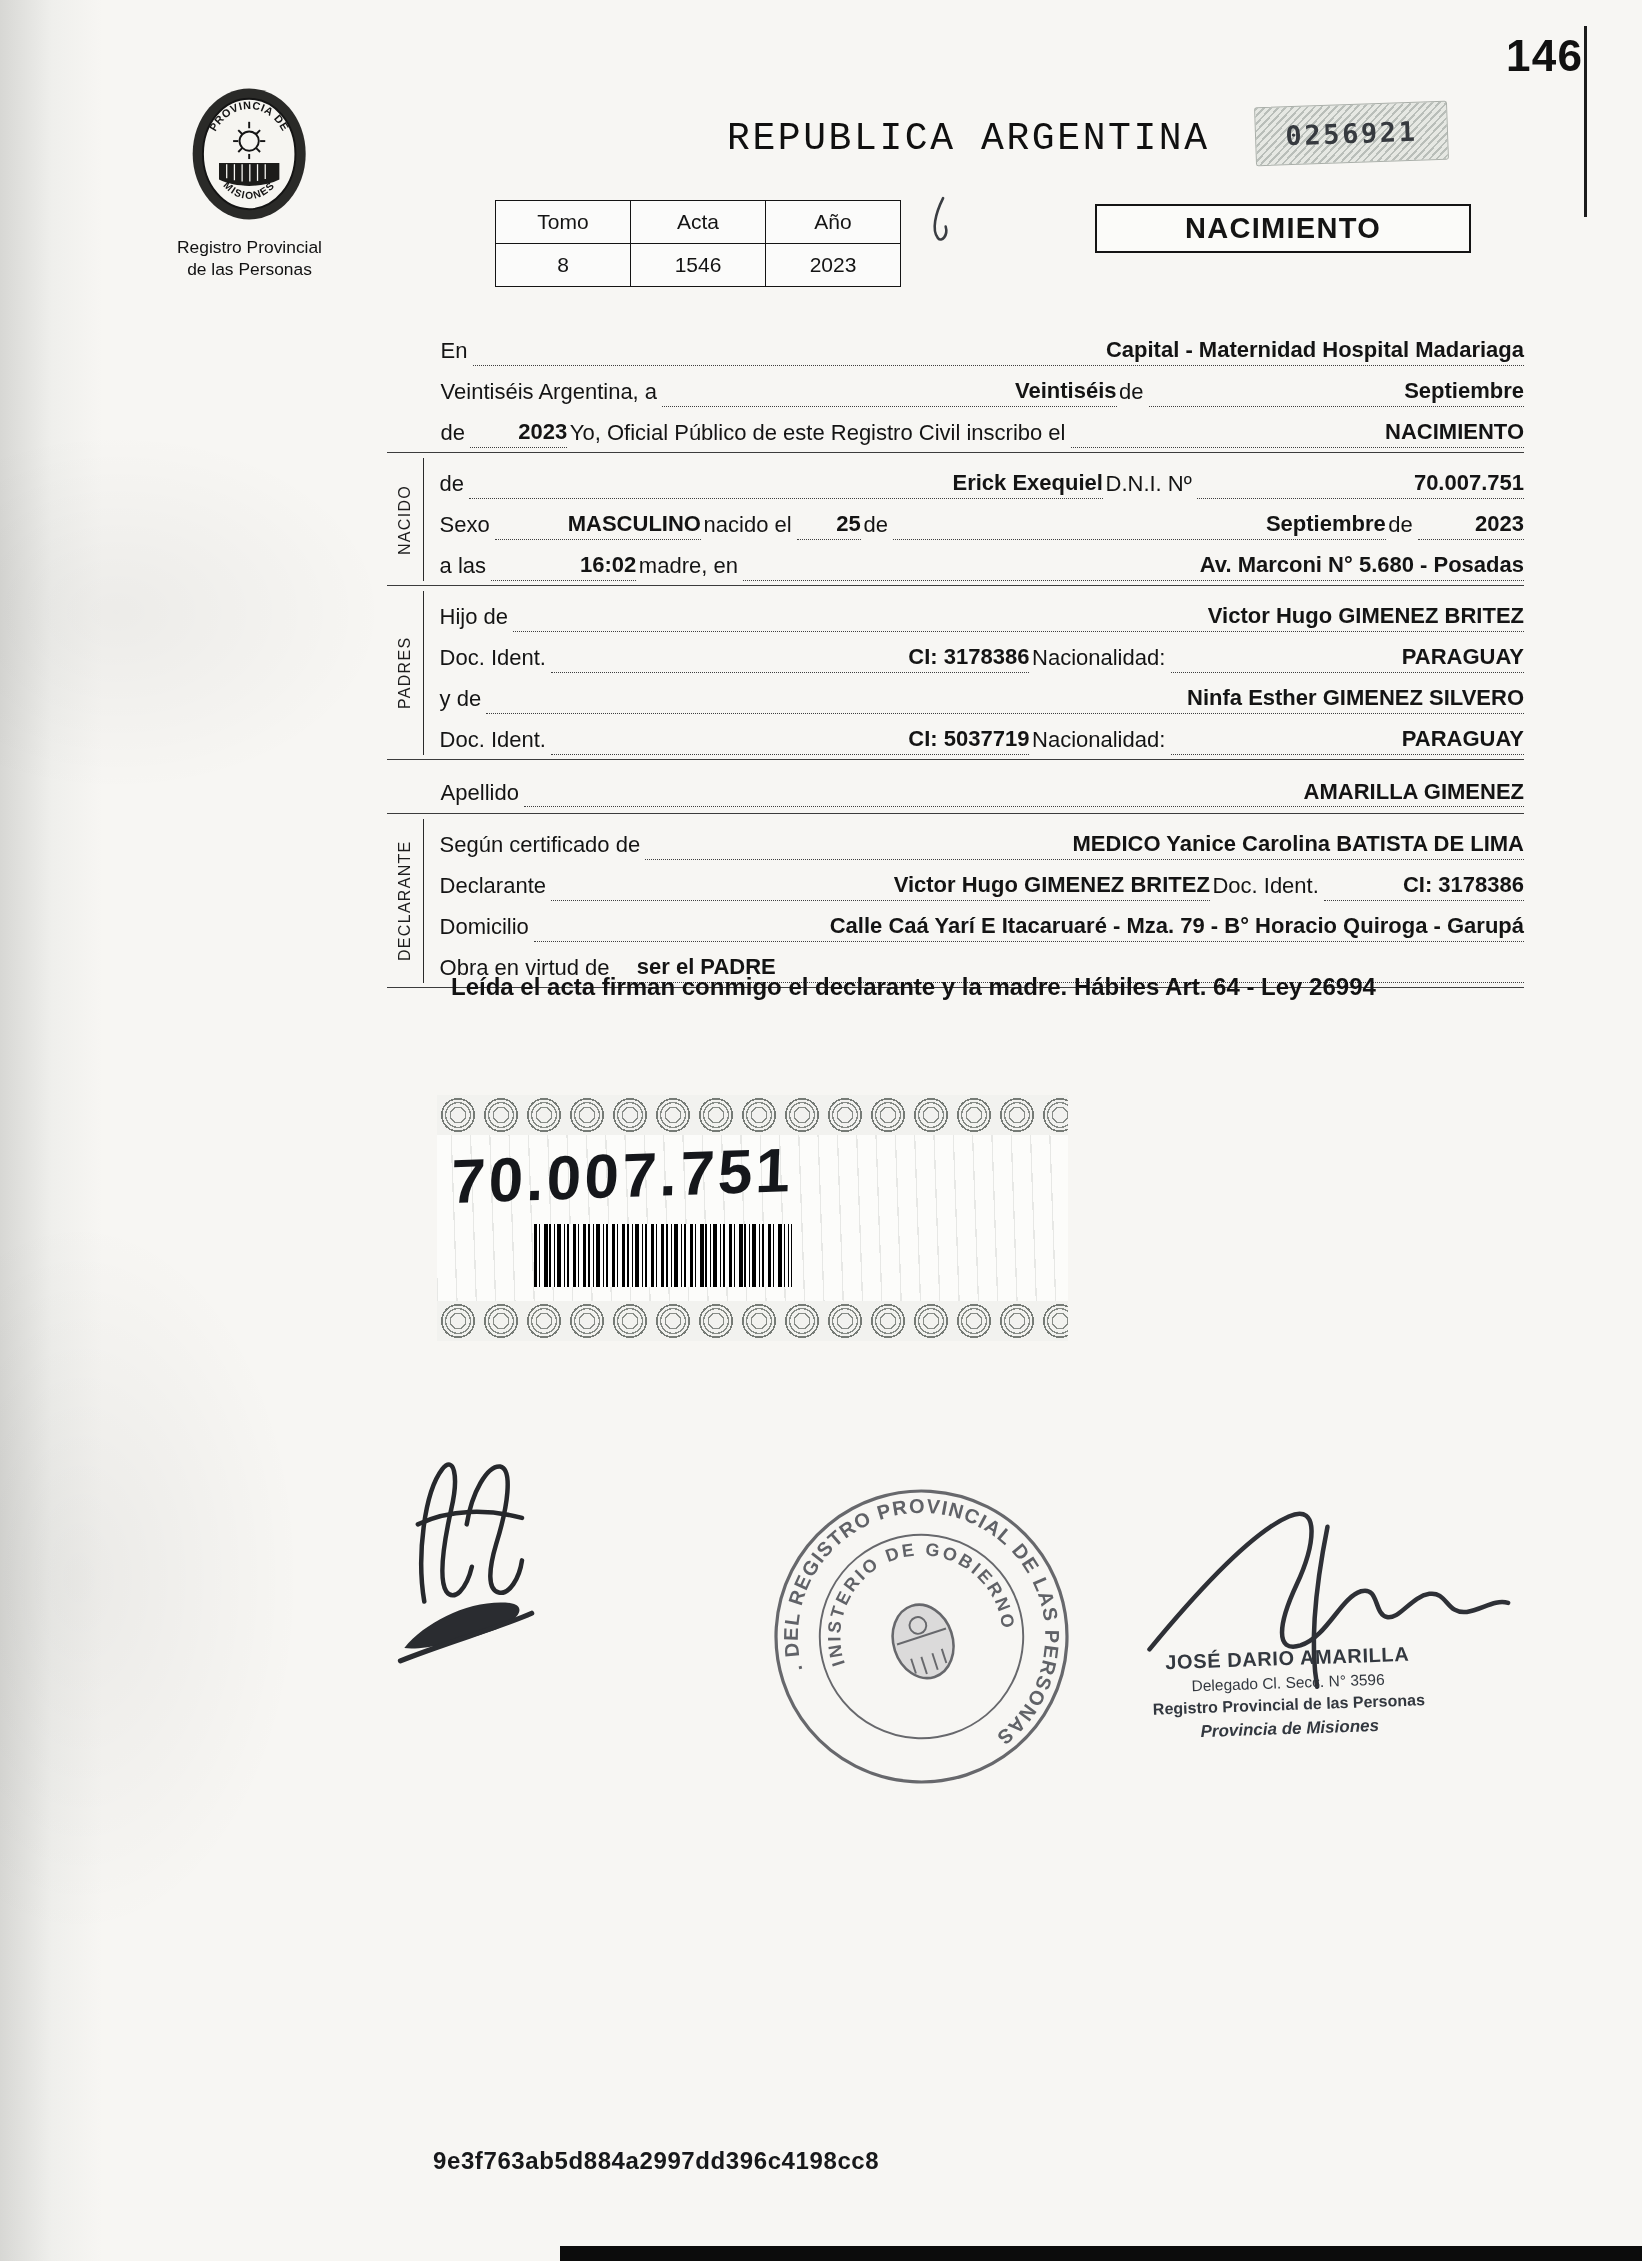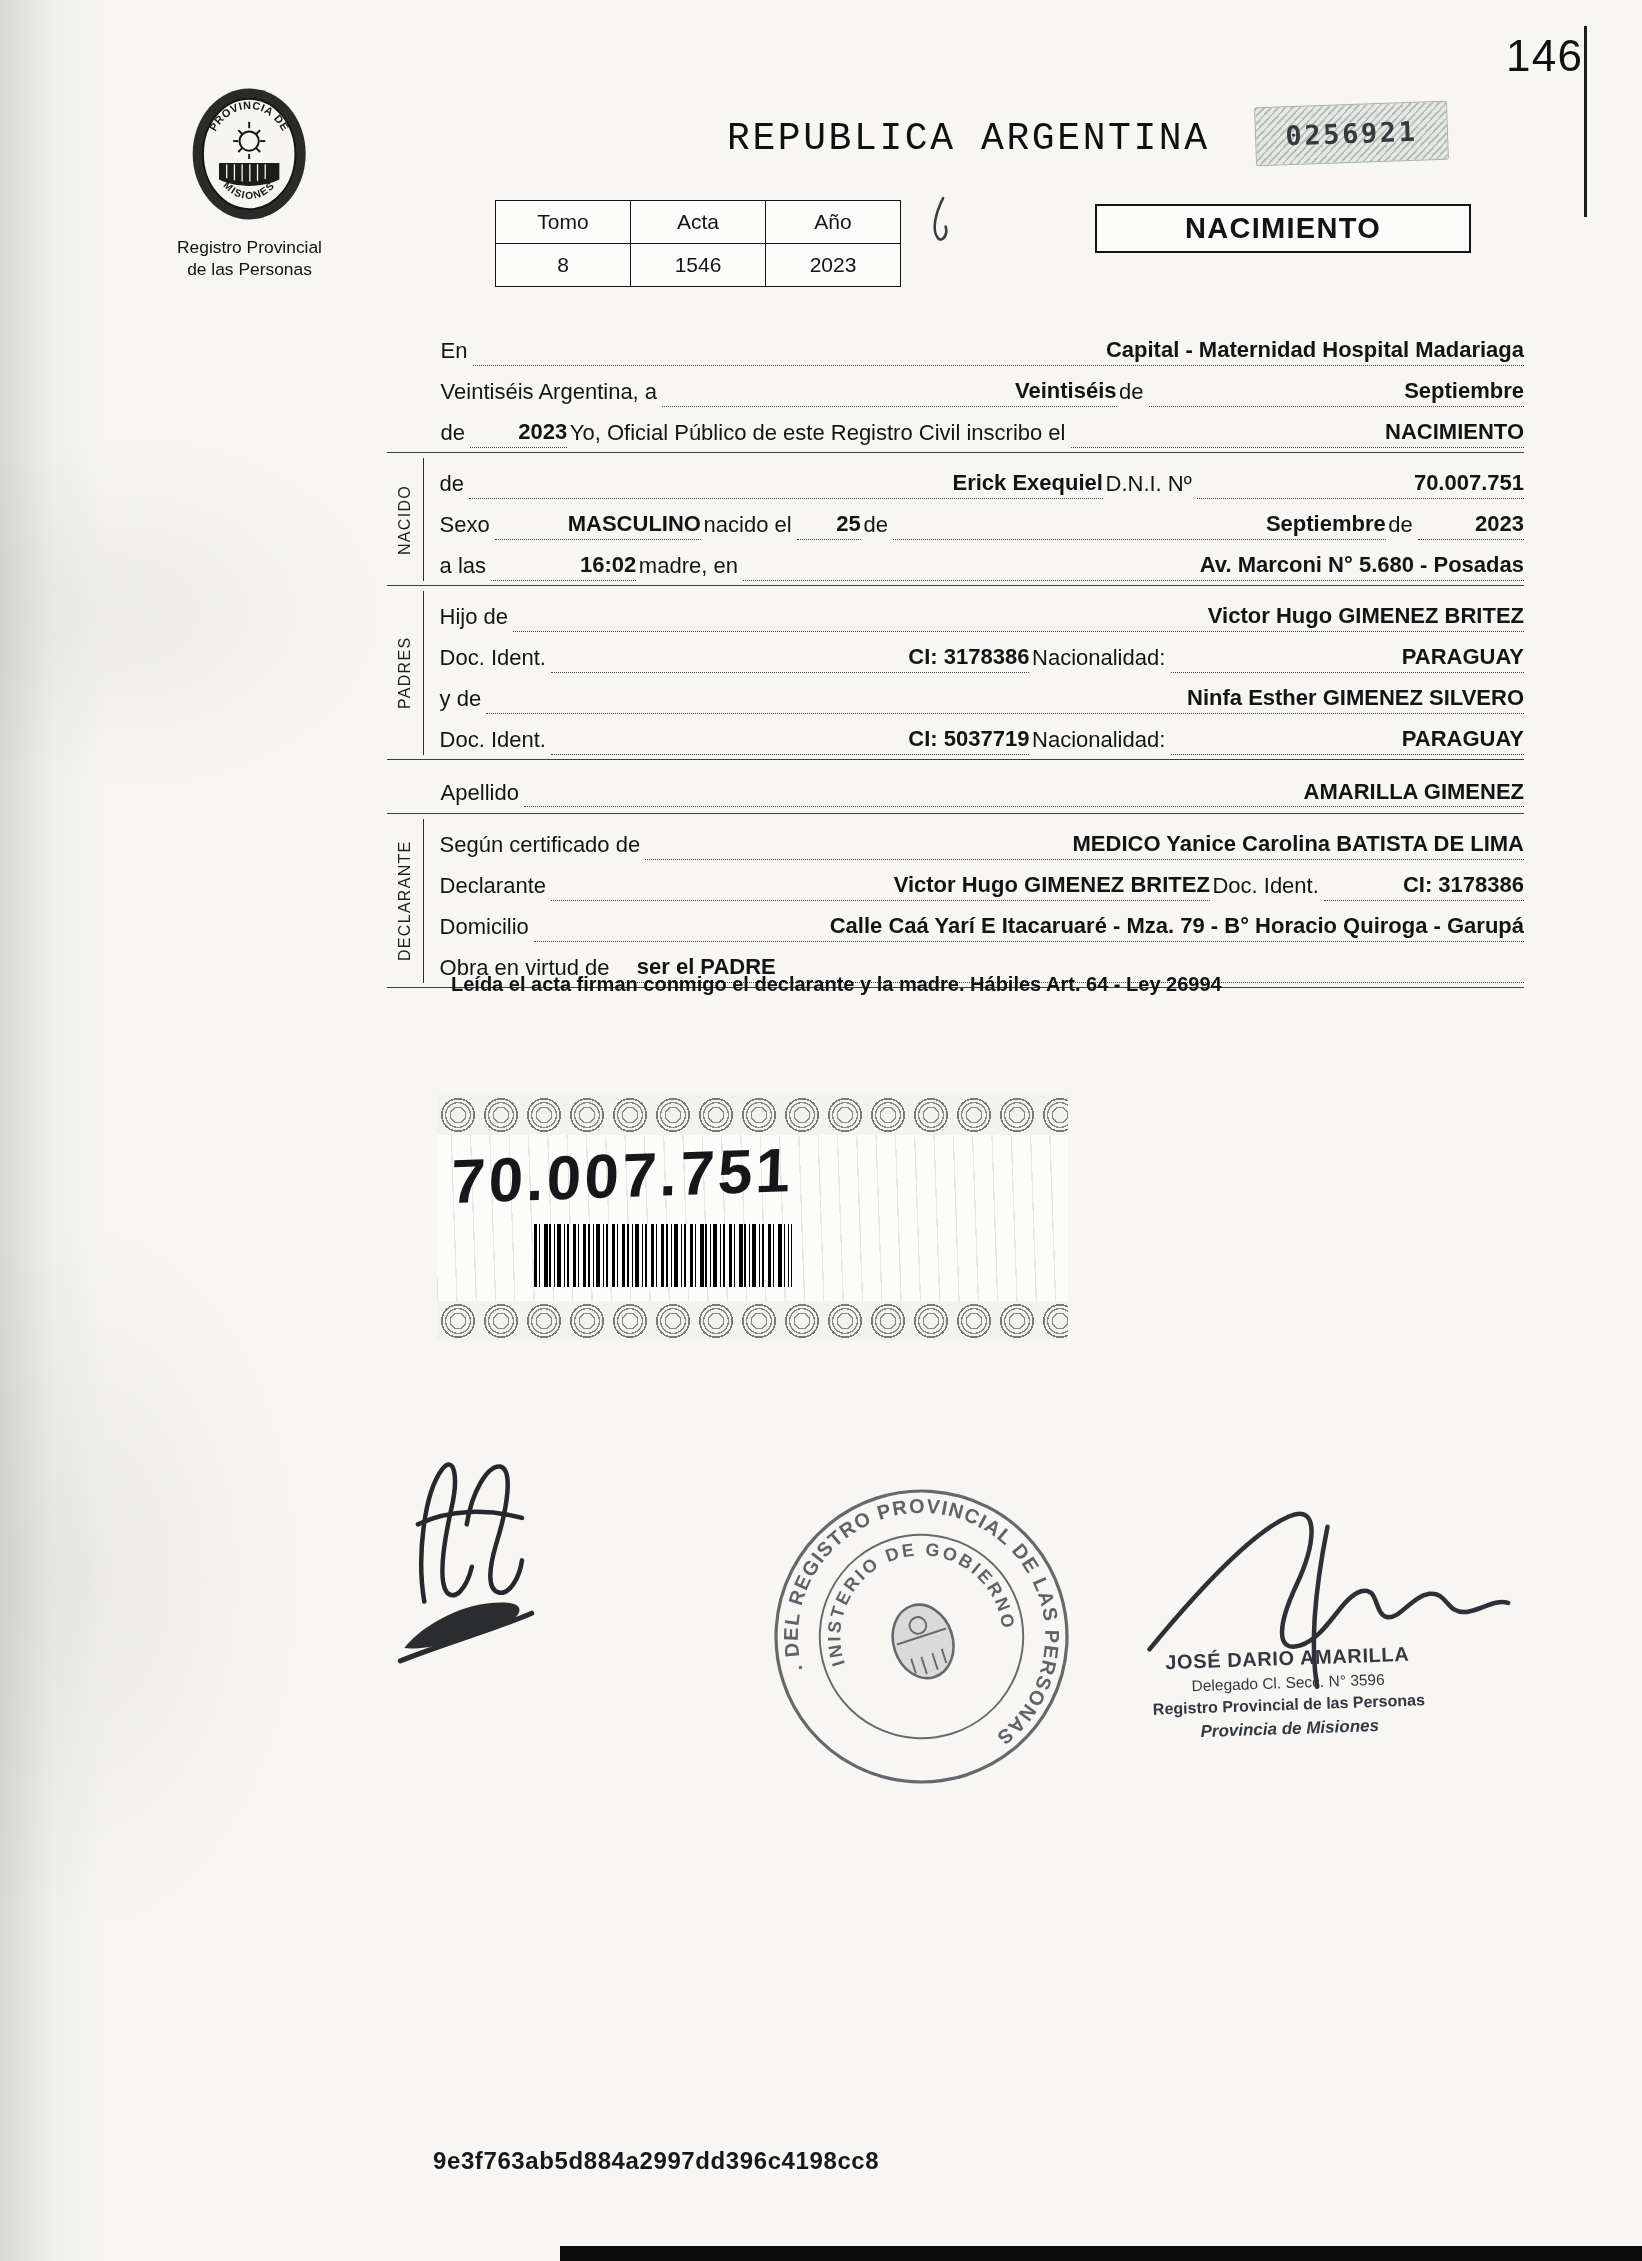--- a/index.html
+++ b/index.html
@@ -14,21 +14,21 @@
     background-color:#f7f6f3;
     background-image:
       radial-gradient(387px 258px at 116px 612px, rgba(0,0,0,0.045), transparent 70%),
       radial-gradient(322px 515px at 77px 1578px, rgba(0,0,0,0.05), transparent 70%),
       linear-gradient(90deg,#d7d7d4 0px,#efefec 52px,#f7f6f3 103px),
       linear-gradient(270deg,#e6e6e3 0px,#f7f6f3 45px);
   }
   
   .page-number{
     position:absolute;left:1506px;top:31px;
-    font-size:44px;font-weight:400;letter-spacing:1.3px;color:#111;
+    font-size:44px;font-weight:700;letter-spacing:1.3px;color:#111;
   }
   .page-edge-line{position:absolute;left:1584px;top:26px;width:2.6px;height:191px;background:#1c1c1c;}
   .logo-wrap{position:absolute;left:169px;top:82px;width:161px;text-align:center;}
   .logo-caption{font-size:17.4px;line-height:1.25;color:#111;margin-top:3.9px;}
   .doc-title{
     position:absolute;left:727px;top:117px;
     font-family:"Liberation Mono",monospace;
     font-size:38px;font-weight:400;letter-spacing:2.6px;color:#101010;white-space:nowrap;
   }
   .serial-stamp{
@@ -67,21 +67,21 @@
   .section{display:flex;align-items:stretch;border-bottom:1.3px solid #3c3c3c;padding:5.2px 0 3.9px 0;}
   .vlabel{
     width:36px;display:flex;align-items:center;justify-content:center;
     writing-mode:vertical-rl;transform:rotate(180deg);
     font-size:16px;letter-spacing:1.3px;color:#1d1d1d;
   }
   .sec-rows{flex:1;border-left:1.9px solid #2a2a2a;padding-left:13px;min-width:0;}
   .apellido-block{border-bottom:1.3px solid #3c3c3c;padding:6.4px 0 5.2px 0;}
   .closing{
     position:absolute;left:451px;top:970px;width:1024px;
-    font-size:20px;font-weight:700;line-height:1.45;color:#121212;
+    font-size:24px;font-weight:700;line-height:1.45;color:#121212;
   }
   
   .sticker{position:absolute;left:437px;top:1095px;width:631px;}
   .band{
     height:40px;
     background-image:radial-gradient(circle at 21px 20px,
       transparent 0 7px,#868b86 7px 8.4px,transparent 8.4px 11.6px,
       #868b86 11.6px 13px,transparent 13px 15.5px,#767b76 15.5px 17px,transparent 17px);
     background-size:43px 40px;background-color:#f2f2ef;
   }

